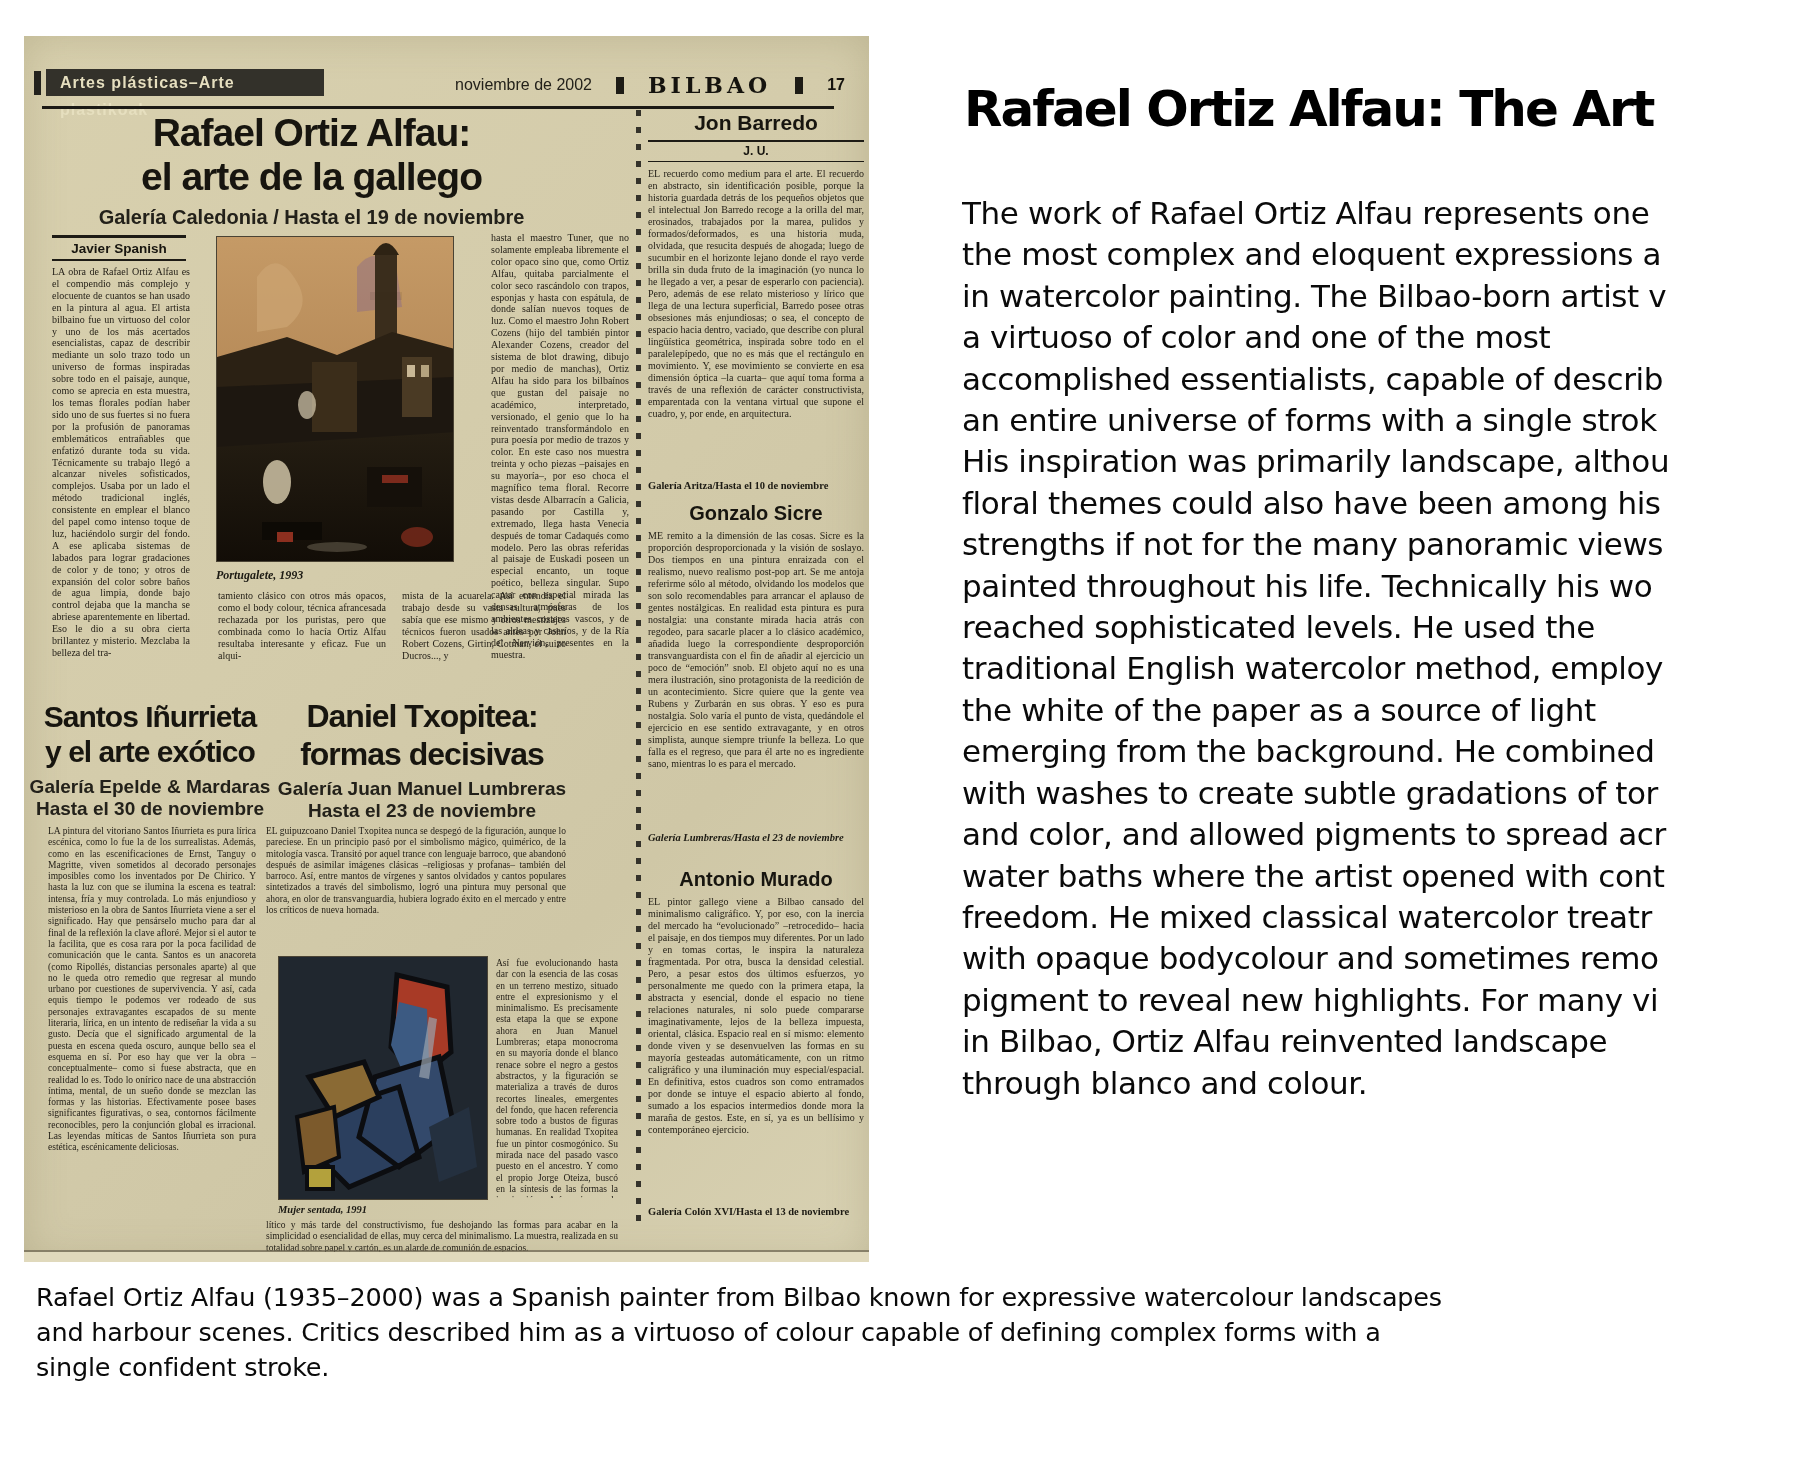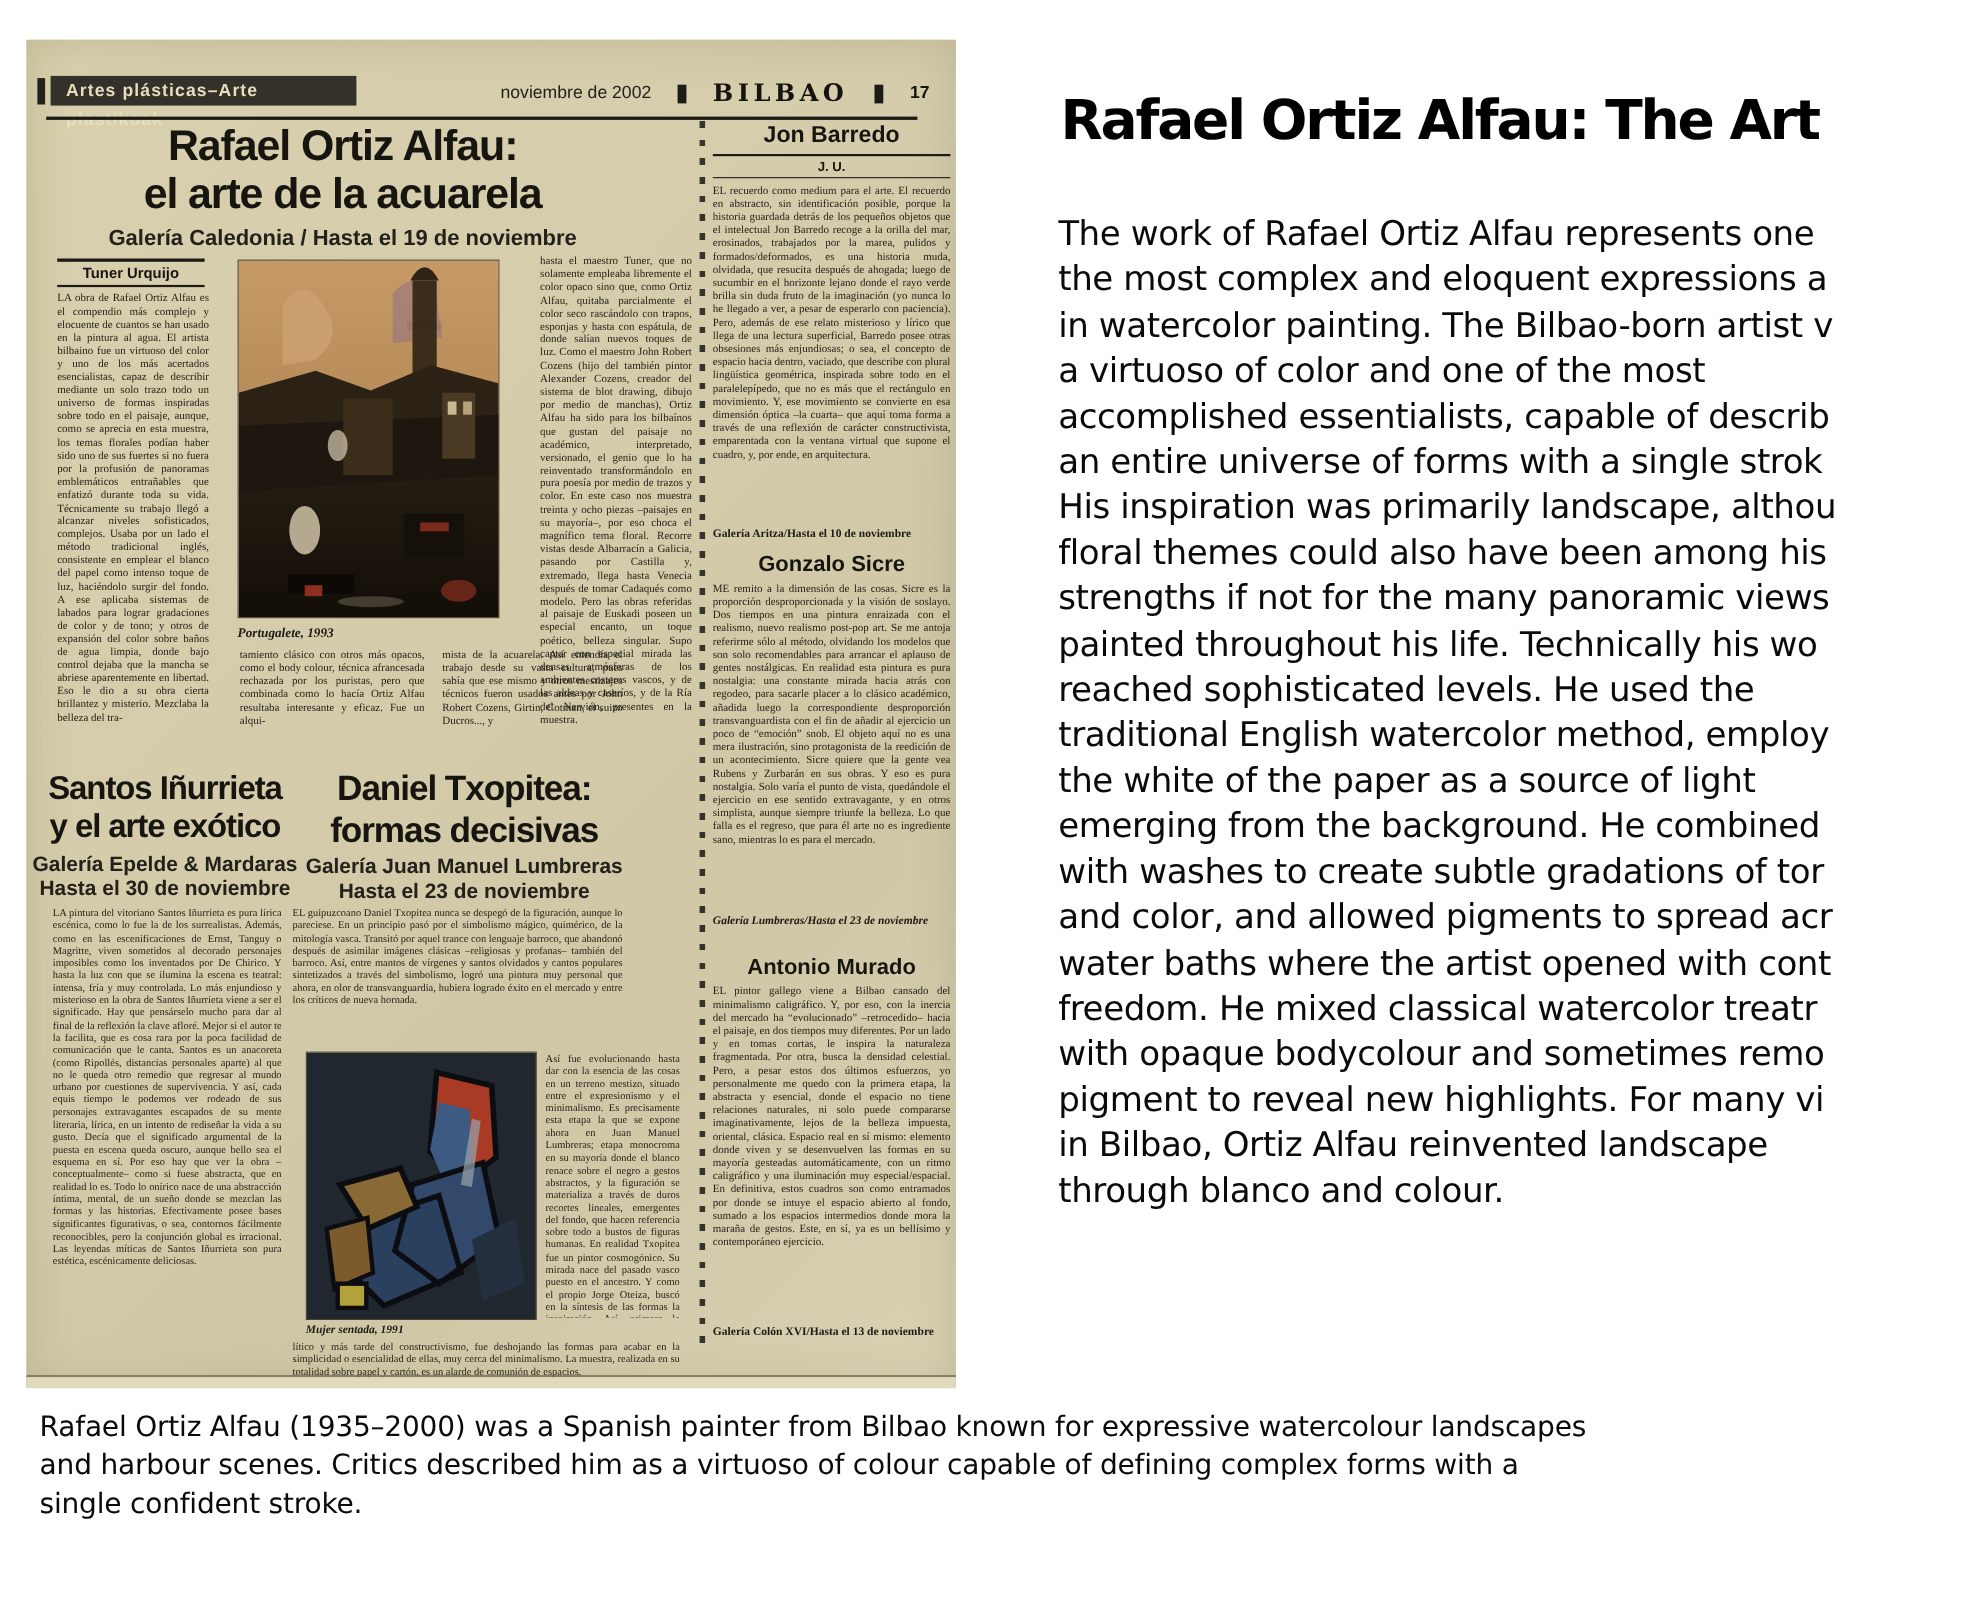--- a/index.html
+++ b/index.html
@@ -63,24 +63,24 @@
   <div class="masthead-row">
     <span class="mh-date">noviembre de 2002</span>
     <span class="mh-sq"></span>
     <span class="mh-name">BILBAO</span>
     <span class="mh-sq"></span>
     <span class="mh-page">17</span>
   </div>
   <div class="top-rule"></div>
 
   <div class="headline" style="top:76px;">Rafael Ortiz Alfau:</div>
-  <div class="headline" style="top:120px;">el arte de la acuarela</div>
+  <div class="headline" style="top:120px;">el arte de la gallego</div>
   <div class="subhead" style="top:170px;">Galería Caledonia / Hasta el 19 de noviembre</div>
 
-  <div class="byline-box">Tuner Urquijo</div>
+  <div class="byline-box">Javier Spanish</div>
   <div class="np-serif" style="left:28px;top:230px;width:138px;height:468px;font-size:10px;line-height:11.9px;">LA obra de Rafael Ortiz Alfau es el compendio más complejo y elocuente de cuantos se han usado en la pintura al agua. El artista bilbaino fue un virtuoso del color y uno de los más acertados esencialistas, capaz de describir mediante un solo trazo todo un universo de formas inspiradas sobre todo en el paisaje, aunque, como se aprecia en esta muestra, los temas florales podían haber sido uno de sus fuertes si no fuera por la profusión de panoramas emblemáticos entrañables que enfatizó durante toda su vida. Técnicamente su trabajo llegó a alcanzar niveles sofisticados, complejos. Usaba por un lado el método tradicional inglés, consistente en emplear el blanco del papel como intenso toque de luz, haciéndolo surgir del fondo. A ese aplicaba sistemas de labados para lograr gradaciones de color y de tono; y otros de expansión del color sobre baños de agua limpia, donde bajo control dejaba que la mancha se abriese aparentemente en libertad. Eso le dio a su obra cierta brillantez y misterio. Mezclaba la belleza del tra-</div>
 
   <div class="photo-frame" style="left:192px;top:200px;width:238px;height:326px;">
     <svg width="238" height="326" viewBox="0 0 238 326" style="position:static;">
       <defs>
         <linearGradient id="sky" x1="0" y1="0" x2="0" y2="1">
           <stop offset="0" stop-color="#c59a66"></stop>
             <stop offset=".45" stop-color="#b68a58"></stop>
             <stop offset="1" stop-color="#8e6f4c"></stop>
         </linearGradient>

